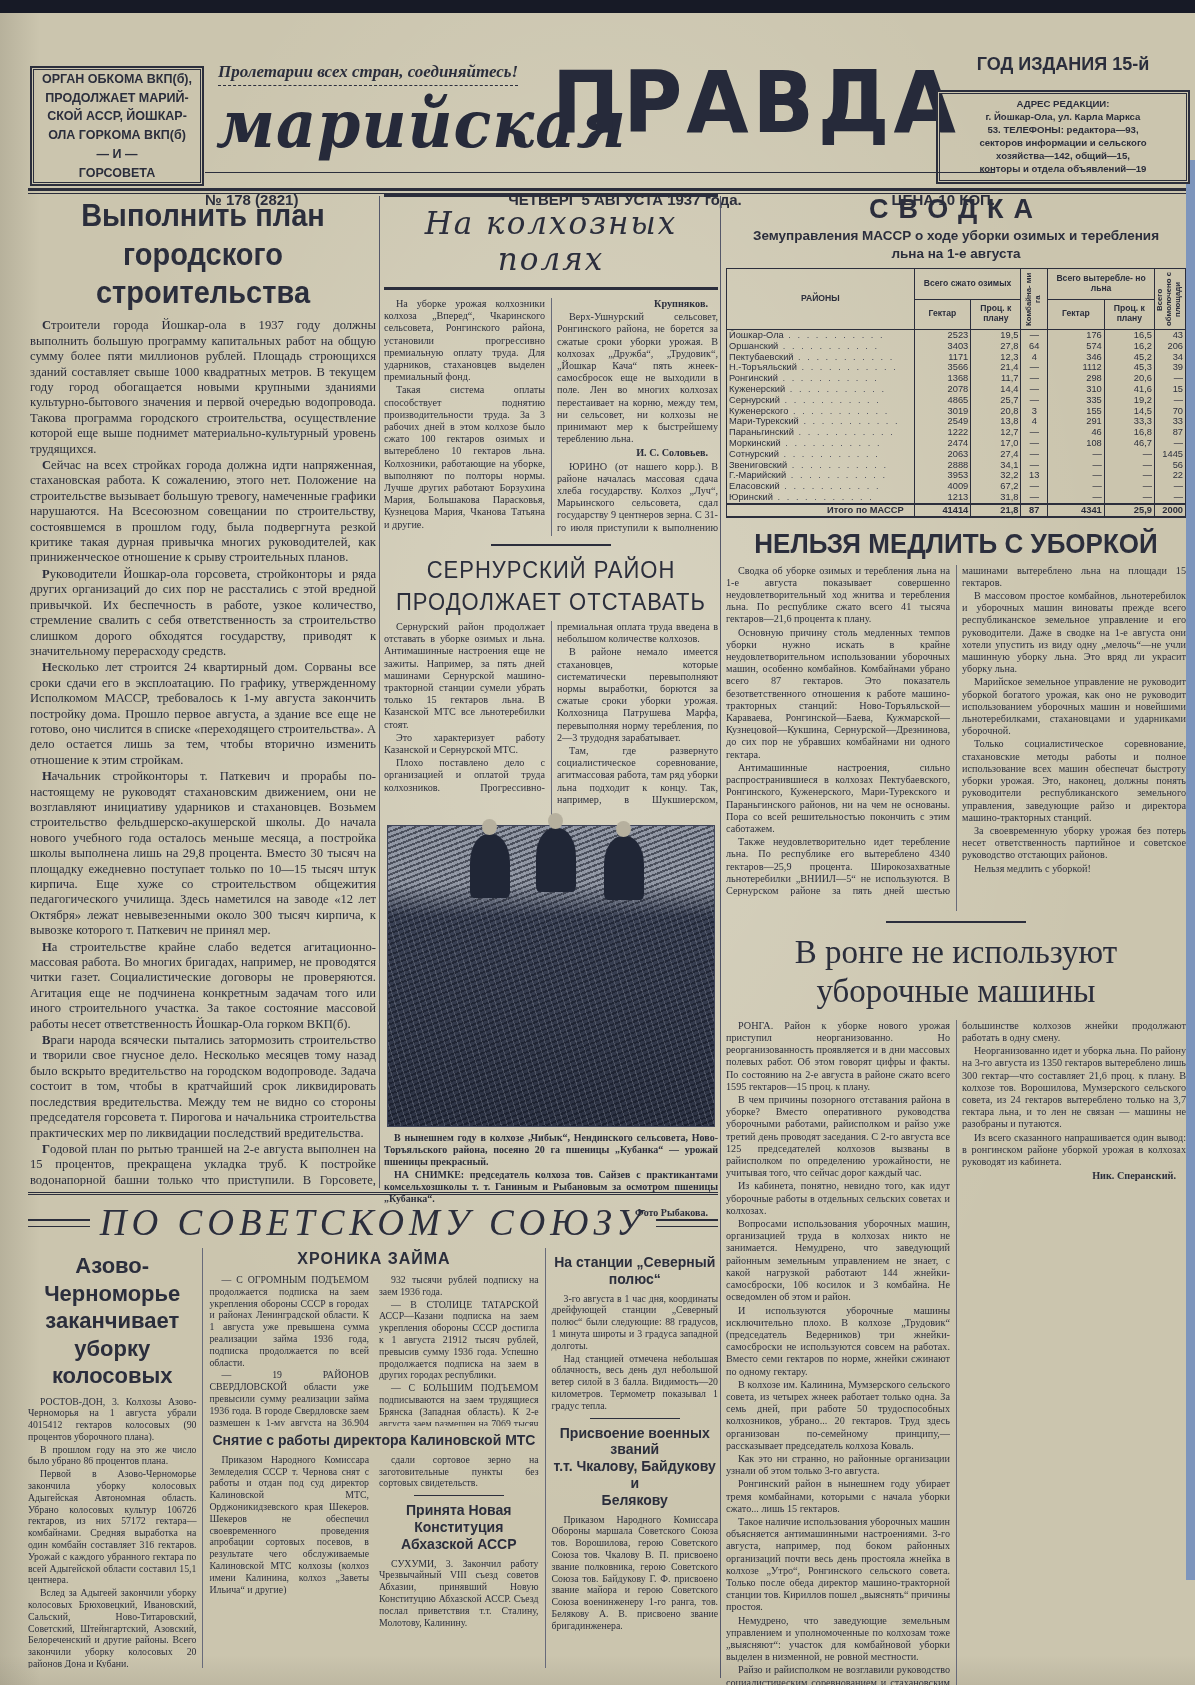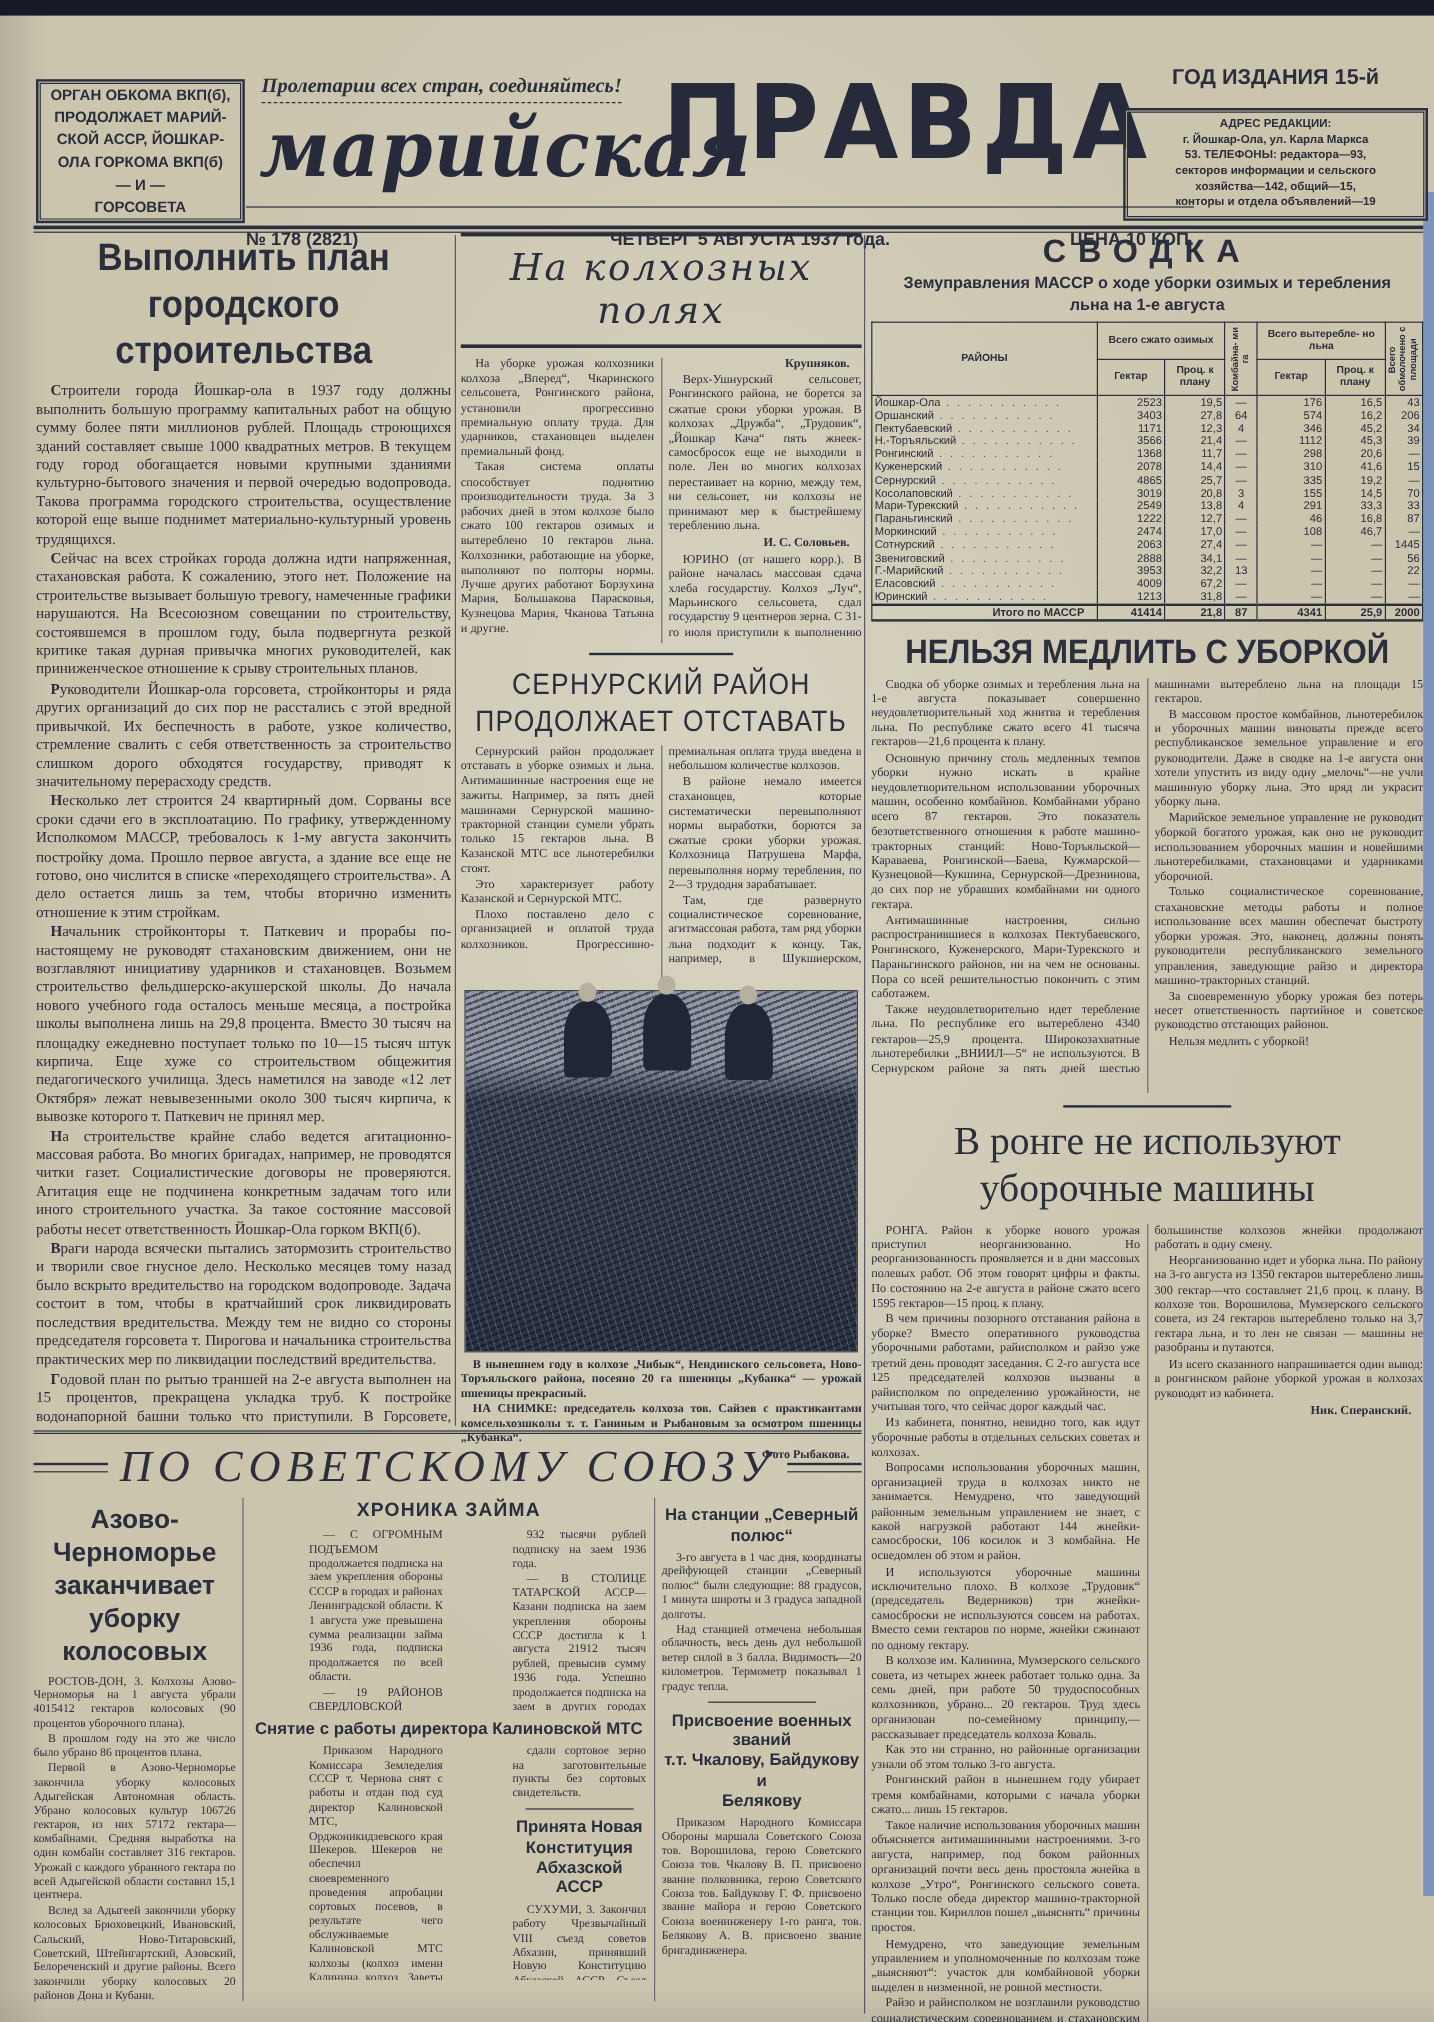--- a/index.html
+++ b/index.html
@@ -105,21 +105,21 @@
   .banner .t{font-family:"Liberation Serif",serif;font-style:italic;font-size:37px;letter-spacing:5px;white-space:nowrap;}
   .sov-cols{display:flex;height:420px;overflow:hidden;}
   .sov-a{width:172px;padding-right:6px;border-right:1px solid #676a7a;}
   .sov-mid{width:336px;padding:0 6px;border-right:1px solid #676a7a;}
   .sov-d{width:170px;padding-left:6px;}
   .sov-h1{font-family:"Liberation Sans",sans-serif;font-weight:bold;font-size:22px;line-height:1.25;text-align:center;margin:4px 0 6px 0;}
   .sov-h2{font-family:"Liberation Sans",sans-serif;font-weight:bold;font-size:16px;text-align:center;margin:2px 0 6px 0;letter-spacing:1px;}
   .sov-h3{font-family:"Liberation Sans",sans-serif;font-weight:bold;font-size:14px;line-height:1.2;text-align:center;margin:6px 0 5px 0;}
   .sov-body{font-size:9.8px;line-height:11.8px;}
   .two{display:flex;gap:10px;}
-  .two>div{flex:1;margin-left:48px;}
+  .two>div{flex:1;}
   .mini-div{width:90px;margin:6px auto;border-top:1px solid #2b2e3c;}
 </style>
 </head>
 <body>
 
 <div class="page">
   <div class="edge-top"></div>
   <div class="edge-right"></div>
 
   <div class="org-box">
@@ -305,21 +305,21 @@
             <td class="tname">Сернурский</td>
             <td>4865</td>
             <td>25,7</td>
             <td style="text-align:center;">—</td>
             <td>335</td>
             <td>19,2</td>
             <td>—</td>
           </tr>
 
           <tr>
-            <td class="tname">Косолаповский</td>
+            <td class="tname">Куженерского</td>
             <td>3019</td>
             <td>20,8</td>
             <td style="text-align:center;">3</td>
             <td>155</td>
             <td>14,5</td>
             <td>70</td>
           </tr>
 
           <tr>
             <td class="tname">Мари-Турекский</td>

